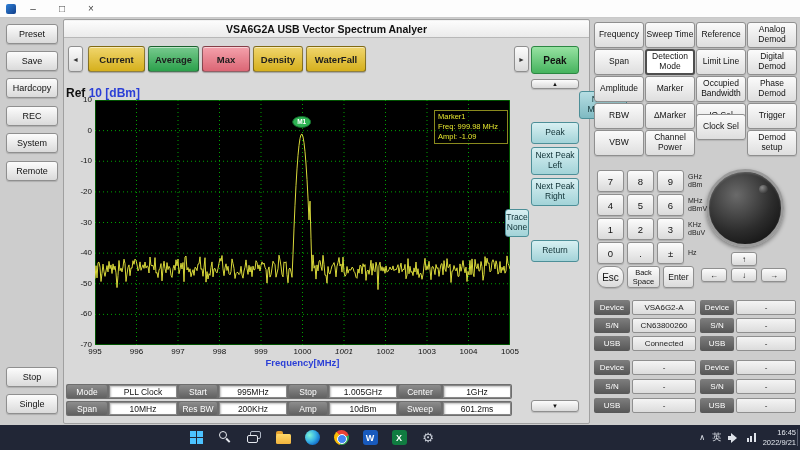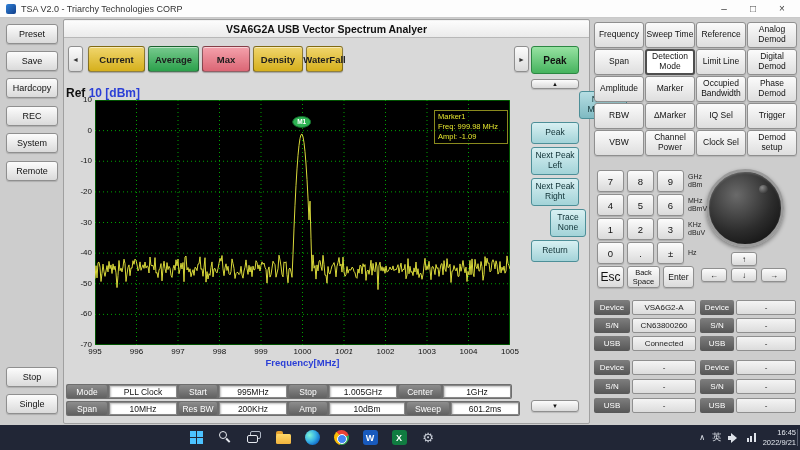--- a/index.html
+++ b/index.html
@@ -81,21 +81,20 @@
   .net i{width:2px;background:#dfe3ea;display:block;margin-left:1.5px}
   .net i:nth-child(1){height:4px}.net i:nth-child(2){height:6px}.net i:nth-child(3){height:9px}
   .clock{text-align:right;font-size:7.5px;line-height:1.3}
   .show-desktop{position:absolute;right:0;top:4px;width:3px;height:17px;border-left:1px solid #5a6070}
 </style>
 </head>
 <body>
 
 <div class="titlebar">
   <span class="app-ico"></span>
-  <span class="t-text">TSA V2.0 - Triarchy Technologies CORP</span>
   <span class="win-ctl">–</span>
   <span class="win-ctl">□</span>
   <span class="win-ctl">×</span>
 </div>
 
 <div class="main-panel"></div>
 <div class="main-title">VSA6G2A USB Vector Spectrum Analyer</div>
 <div class="peak-header">Peak</div>
 
 <div class="ref-label">
@@ -202,38 +201,38 @@
 <div class="btn" style="position: absolute; left: 6px; top: 133px; width: 52px; height: 20px;">System</div>
 <div class="btn" style="position: absolute; left: 6px; top: 161px; width: 52px; height: 20px;">Remote</div>
 <div class="btn" style="position: absolute; left: 6px; top: 367px; width: 52px; height: 20px;">Stop</div>
 <div class="btn" style="position: absolute; left: 6px; top: 394px; width: 52px; height: 20px;">Single</div>
 <div class="btn arrow-btn" style="position: absolute; left: 68px; top: 46px; width: 15px; height: 26px;">◄</div>
 <div class="btn arrow-btn" style="position: absolute; left: 514px; top: 46px; width: 15px; height: 26px;">►</div>
 <div class="trace-btn" style="position: absolute; left: 88px; top: 46px; width: 57px; height: 26px; background-color: rgb(232, 191, 31); background-image: linear-gradient(rgba(255, 255, 255, 0.35), rgba(0, 0, 0, 0.08));">Current</div>
 <div class="trace-btn" style="position: absolute; left: 148px; top: 46px; width: 51px; height: 26px; background-color: rgb(47, 174, 82); background-image: linear-gradient(rgba(255, 255, 255, 0.35), rgba(0, 0, 0, 0.08));">Average</div>
 <div class="trace-btn" style="position: absolute; left: 202px; top: 46px; width: 48px; height: 26px; background-color: rgb(238, 111, 127); background-image: linear-gradient(rgba(255, 255, 255, 0.35), rgba(0, 0, 0, 0.08));">Max</div>
 <div class="trace-btn" style="position: absolute; left: 253px; top: 46px; width: 50px; height: 26px; background-color: rgb(232, 191, 31); background-image: linear-gradient(rgba(255, 255, 255, 0.35), rgba(0, 0, 0, 0.08));">Density</div>
-<div class="trace-btn" style="position: absolute; left: 306px; top: 46px; width: 37px; height: 26px; background-color: rgb(232, 191, 31); background-image: linear-gradient(rgba(255, 255, 255, 0.35), rgba(0, 0, 0, 0.08));">WaterFall</div>
+<div class="trace-btn" style="position: absolute; left: 306px; top: 46px; width: 60px; height: 26px; background-color: rgb(232, 191, 31); background-image: linear-gradient(rgba(255, 255, 255, 0.35), rgba(0, 0, 0, 0.08));">WaterFall</div>
 <div class="btn menu-scroll" style="position: absolute; left: 531px; top: 79px; width: 48px; height: 10px;">▲</div>
 <div class="menu-btn sel" style="position: absolute; left: 531px; top: 91px; width: 48px; height: 28px; margin-left: 48px;">
     <span>Name</span>
     <span>Marker1</span>
   </div>
 <div class="menu-btn" style="position: absolute; left: 531px; top: 122px; width: 48px; height: 22px;">
     <span>Peak</span>
   </div>
 <div class="menu-btn" style="position: absolute; left: 531px; top: 147px; width: 48px; height: 28px;">
     <span>Next Peak</span>
     <span>Left</span>
   </div>
 <div class="menu-btn" style="position: absolute; left: 531px; top: 178px; width: 48px; height: 28px;">
     <span>Next Peak</span>
     <span>Right</span>
   </div>
-<div class="menu-btn" style="position: absolute; left: 550px; top: 209px; width: 36px; height: 28px;">
+<div class="menu-btn" style="position: absolute; left: 505px; top: 209px; width: 24px; height: 28px;">
     <span>Trace</span>
     <span>None</span>
   </div>
 <div class="menu-btn" style="position: absolute; left: 531px; top: 240px; width: 48px; height: 22px;">
     <span>Return</span>
   </div>
 <div class="btn menu-scroll" style="position: absolute; left: 531px; top: 400px; width: 48px; height: 12px;">▼</div>
 <div class="status-row" style="position: absolute; left: 66px; top: 384px;">
     <div class="status-label" style="width: 40px;">Mode</div>
     <div class="status-value" style="width: 68px;">PLL Clock</div>
@@ -243,21 +242,21 @@
     <div class="status-value" style="width: 68px;">1.005GHz</div>
     <div class="status-label" style="width: 42px;">Center</div>
     <div class="status-value" style="width: 68px;">1GHz</div>
   </div>
 <div class="status-row" style="position: absolute; left: 66px; top: 401px;">
     <div class="status-label" style="width: 40px;">Span</div>
     <div class="status-value" style="width: 68px;">10MHz</div>
     <div class="status-label" style="width: 38px;">Res BW</div>
     <div class="status-value" style="width: 68px;">200KHz</div>
     <div class="status-label" style="width: 38px;">Amp</div>
-    <div class="status-value" style="width: 76px;">10dBm</div>
+    <div class="status-value" style="width: 68px;">10dBm</div>
     <div class="status-label" style="width: 42px;">Sweep</div>
     <div class="status-value" style="width: 68px;">601.2ms</div>
   </div>
 <div class="softkey" style="position: absolute; left: 594px; top: 22px; width: 50px; height: 26px;">
     <span>Frequency</span>
   </div>
 <div class="softkey" style="position: absolute; left: 645px; top: 22px; width: 50px; height: 26px;">
     <span>Sweep Time</span>
   </div>
 <div class="softkey" style="position: absolute; left: 696px; top: 22px; width: 50px; height: 26px;">
@@ -307,21 +306,21 @@
 <div class="softkey" style="position: absolute; left: 747px; top: 103px; width: 50px; height: 26px;">
     <span>Trigger</span>
   </div>
 <div class="softkey" style="position: absolute; left: 594px; top: 130px; width: 50px; height: 26px;">
     <span>VBW</span>
   </div>
 <div class="softkey" style="position: absolute; left: 645px; top: 130px; width: 50px; height: 26px;">
     <span>Channel</span>
     <span>Power</span>
   </div>
-<div class="softkey" style="position: absolute; left: 696px; top: 130px; width: 50px; height: 26px; justify-content: center;">
+<div class="softkey" style="position: absolute; left: 696px; top: 114px; width: 50px; height: 26px; justify-content: center;">
     <span>Clock Sel</span>
   </div>
 <div class="softkey" style="position: absolute; left: 747px; top: 130px; width: 50px; height: 26px;">
     <span>Demod</span>
     <span>setup</span>
   </div>
 <div class="btn key" style="position: absolute; left: 597px; top: 170px; width: 27px; height: 22px;">7</div>
 <div class="btn key" style="position: absolute; left: 627px; top: 170px; width: 27px; height: 22px;">8</div>
 <div class="btn key" style="position: absolute; left: 657px; top: 170px; width: 27px; height: 22px;">9</div>
 <div class="btn key" style="position: absolute; left: 597px; top: 194px; width: 27px; height: 22px;">4</div>
@@ -341,21 +340,21 @@
     <span>MHz</span>
     <span>dBmV</span>
   </div>
 <div class="unit-label" style="position: absolute; left: 688px; top: 218px; width: 22px; height: 22px;">
     <span>KHz</span>
     <span>dBuV</span>
   </div>
 <div class="unit-label" style="position: absolute; left: 688px; top: 242px; width: 22px; height: 22px;">
     <span>Hz</span>
   </div>
-<div class="btn key" style="position: absolute; left: 597px; top: 266px; width: 27px; height: 22px; font-size: 12px;">
+<div class="btn key" style="position: absolute; left: 597px; top: 266px; width: 27px; height: 22px; font-size: 10px; border-radius: 9px;">
     <span>Esc</span>
   </div>
 <div class="btn key" style="position: absolute; left: 627px; top: 266px; width: 33px; height: 22px; font-size: 7.5px;">
     <span>Back</span>
     <span>Space</span>
   </div>
 <div class="btn key" style="position: absolute; left: 663px; top: 266px; width: 31px; height: 22px; font-size: 8.5px;">
     <span>Enter</span>
   </div>
 <div class="btn navk" style="position: absolute; left: 731px; top: 252px; width: 26px; height: 14px;">↑</div>

